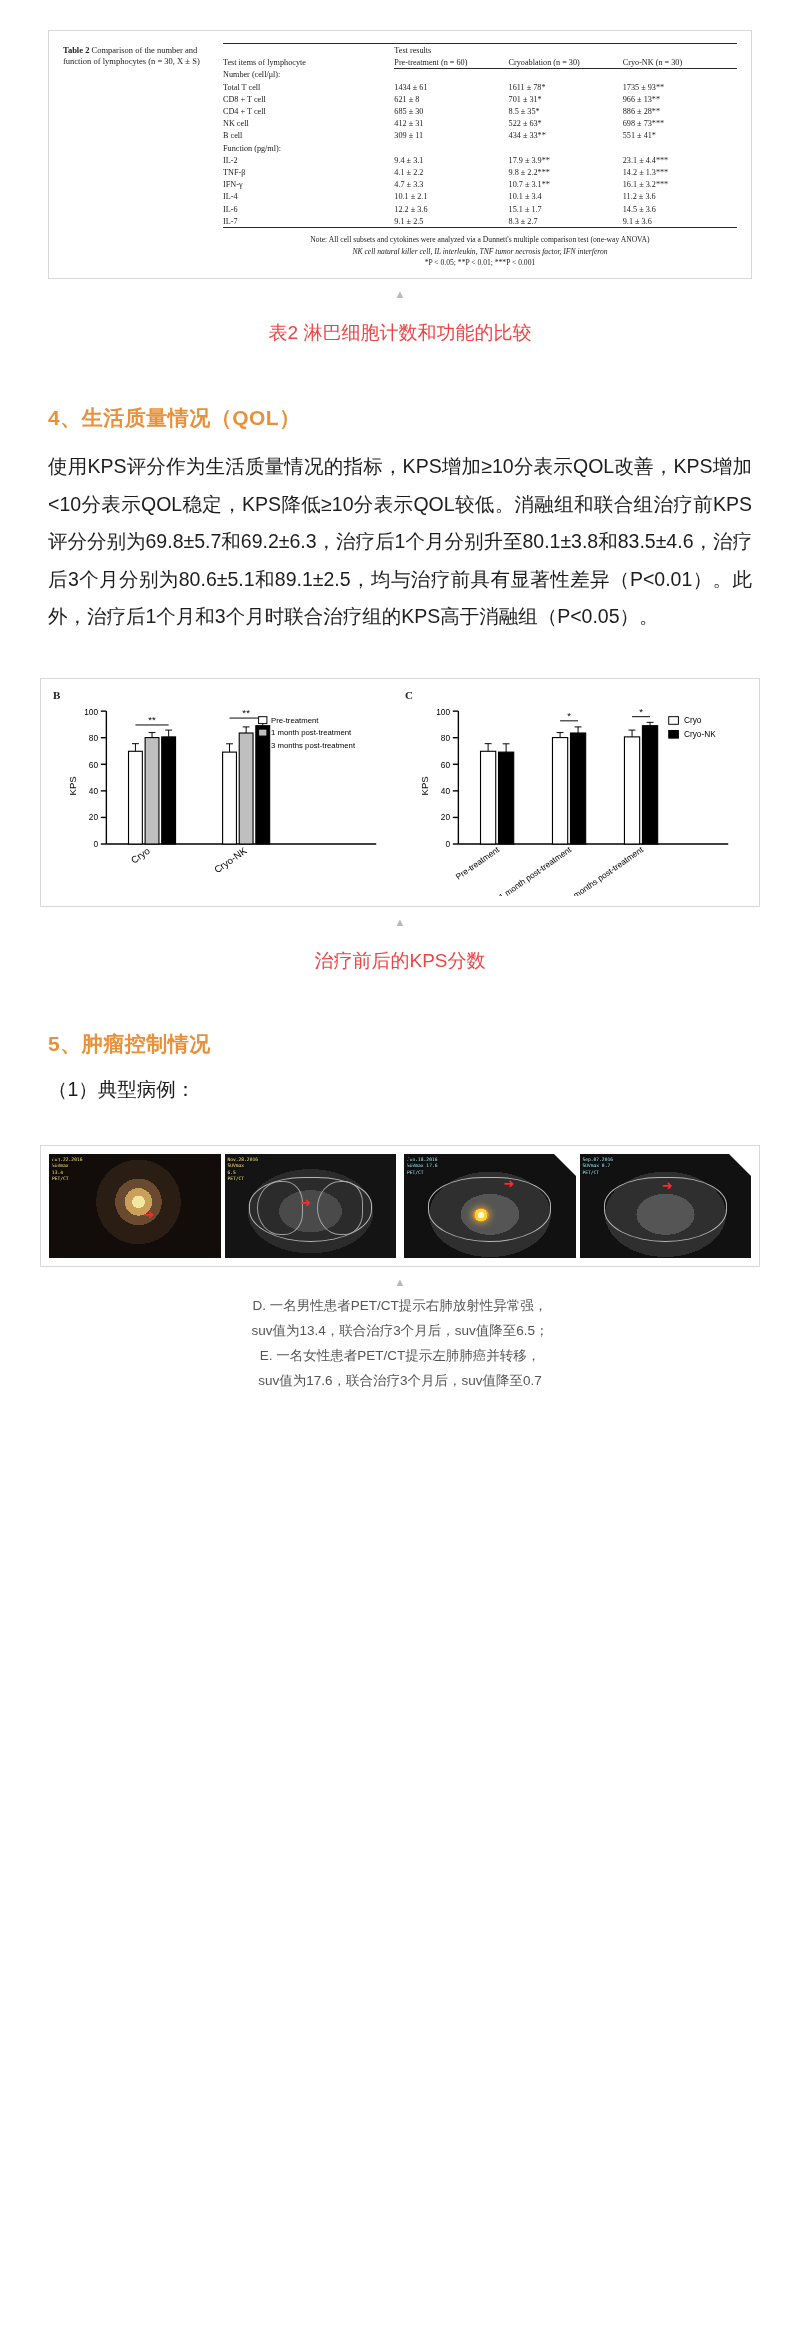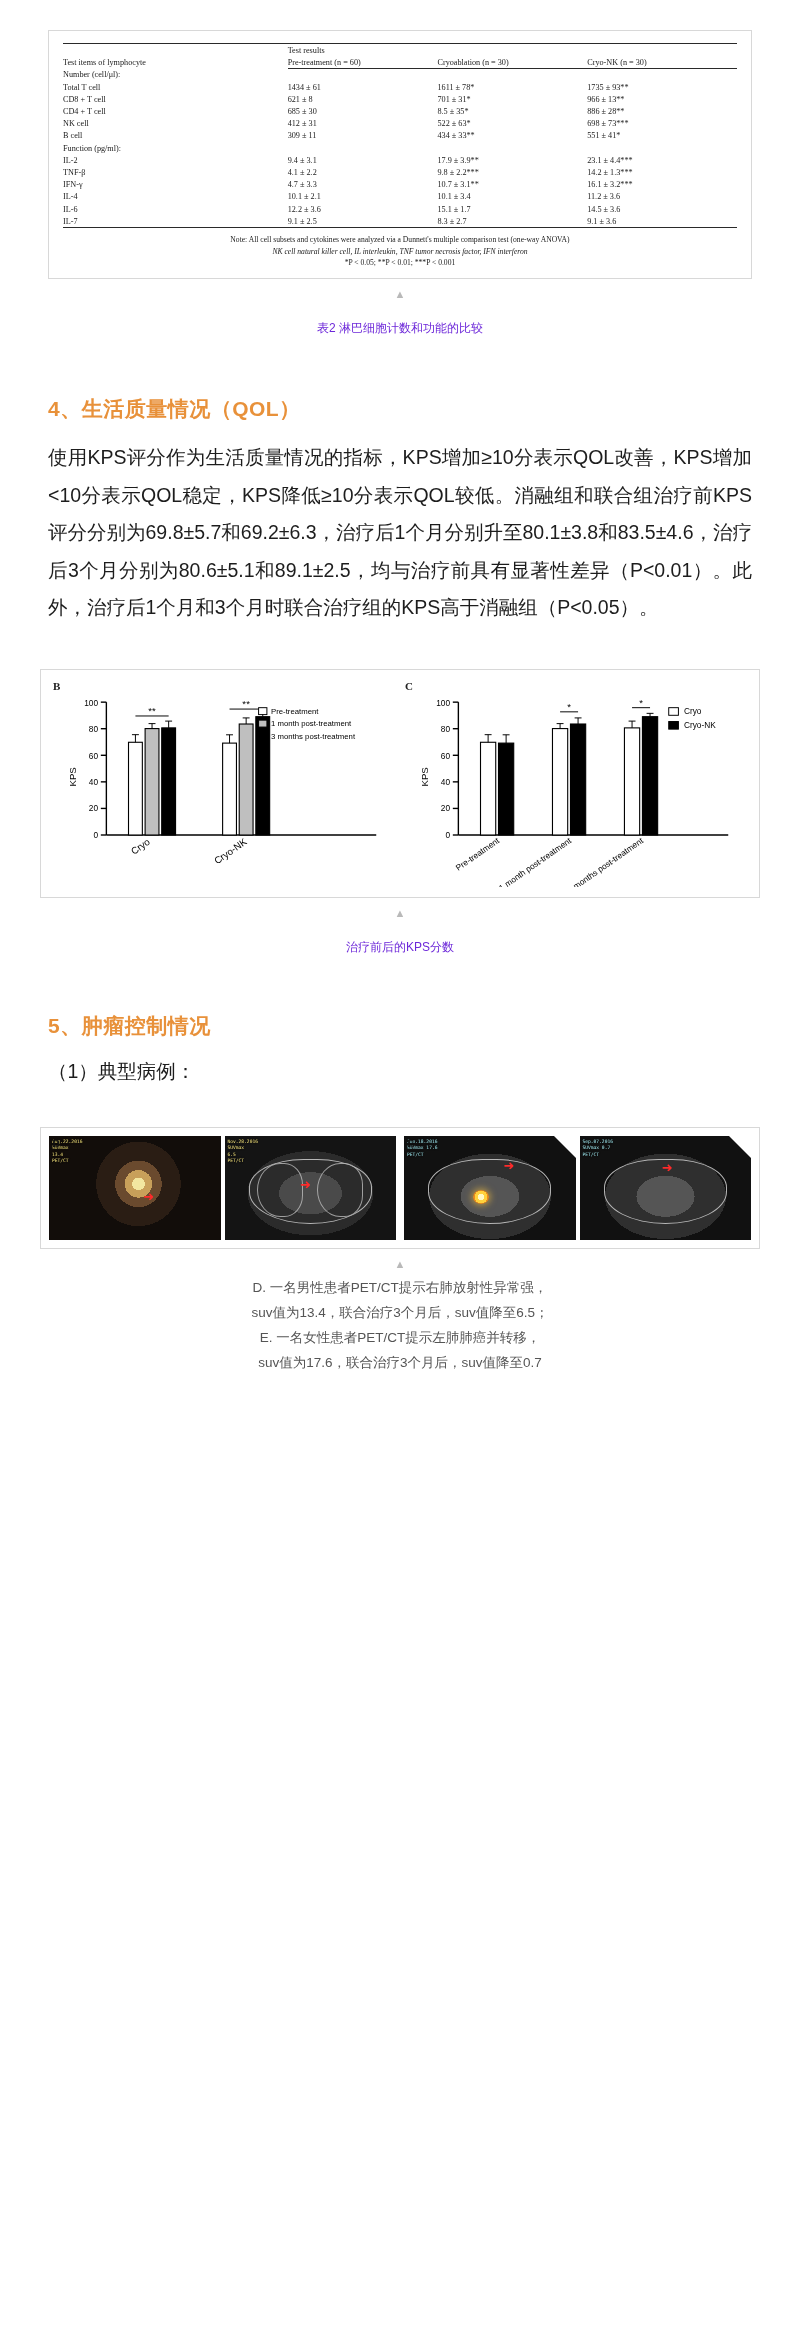--- a/index.html
+++ b/index.html
@@ -61,22 +61,22 @@
 
   .fig-arrow {
     text-align: center;
     color: #b9b9b9;
     font-size: 11px;
     line-height: 1;
     margin: 10px 0 6px 0;
   }
   .fig-cap {
     text-align: center;
-    font-size: 12px;
-    color: #6d28d9;
+    font-size: 19px;
+    color: #ef4444;
     margin-bottom: 8px;
     margin-top: 20px;
   }
 
   
   .h-orange {
     color: #e8913a;
     font-size: 21px;
     font-weight: bold;
     margin: 58px 48px 16px 48px;
@@ -195,20 +195,24 @@
     margin: 0 40px 34px 40px;
   }
 </style>
 </head>
 <body>
 
 <div class="page">
 
   <div class="table-figure">
     <div class="tbl-wrap">
+      <div class="tbl-caption">
+        <b>Table 2</b>
+        <span>Comparison of the number and function of lymphocytes (n = 30, X ± S)</span>
+      </div>
       <div class="tbl-main">
         <table class="data">
           <thead>
             <tr class="rule-top">
               <th class="col-item" rowspan="2">Test items of lymphocyte</th>
               <th colspan="3" class="grp-head rule-thin">Test results</th>
             </tr>
             <tr class="rule-bot">
               <th class="col-v">Pre-treatment (n = 60)</th>
               <th class="col-v">Cryoablation (n = 30)</th>

